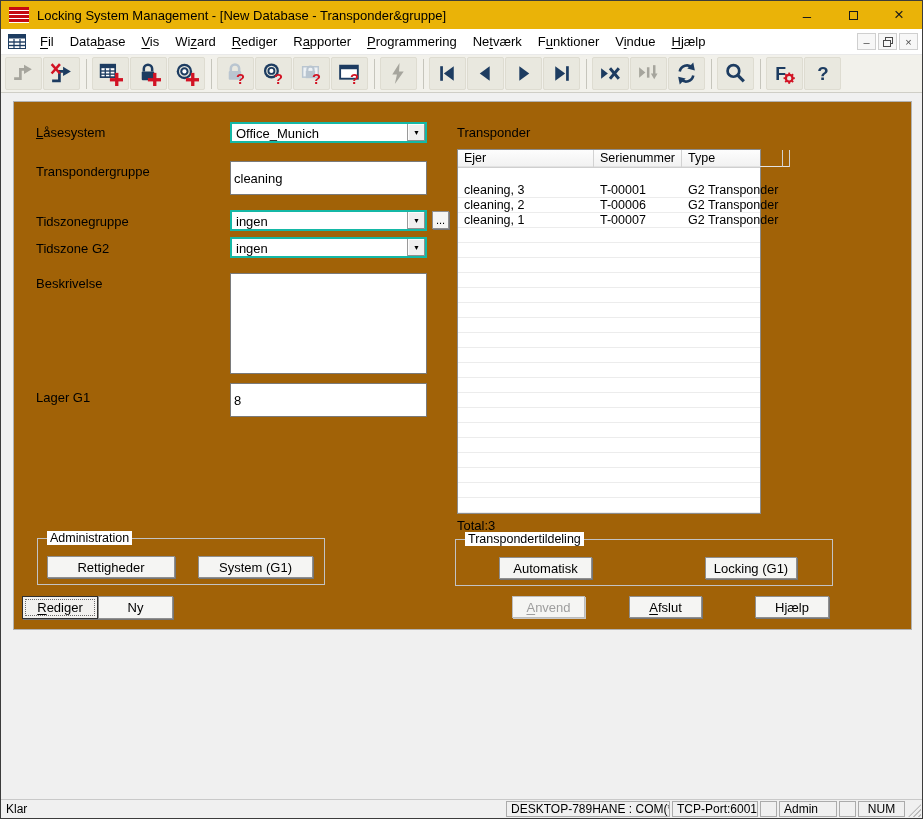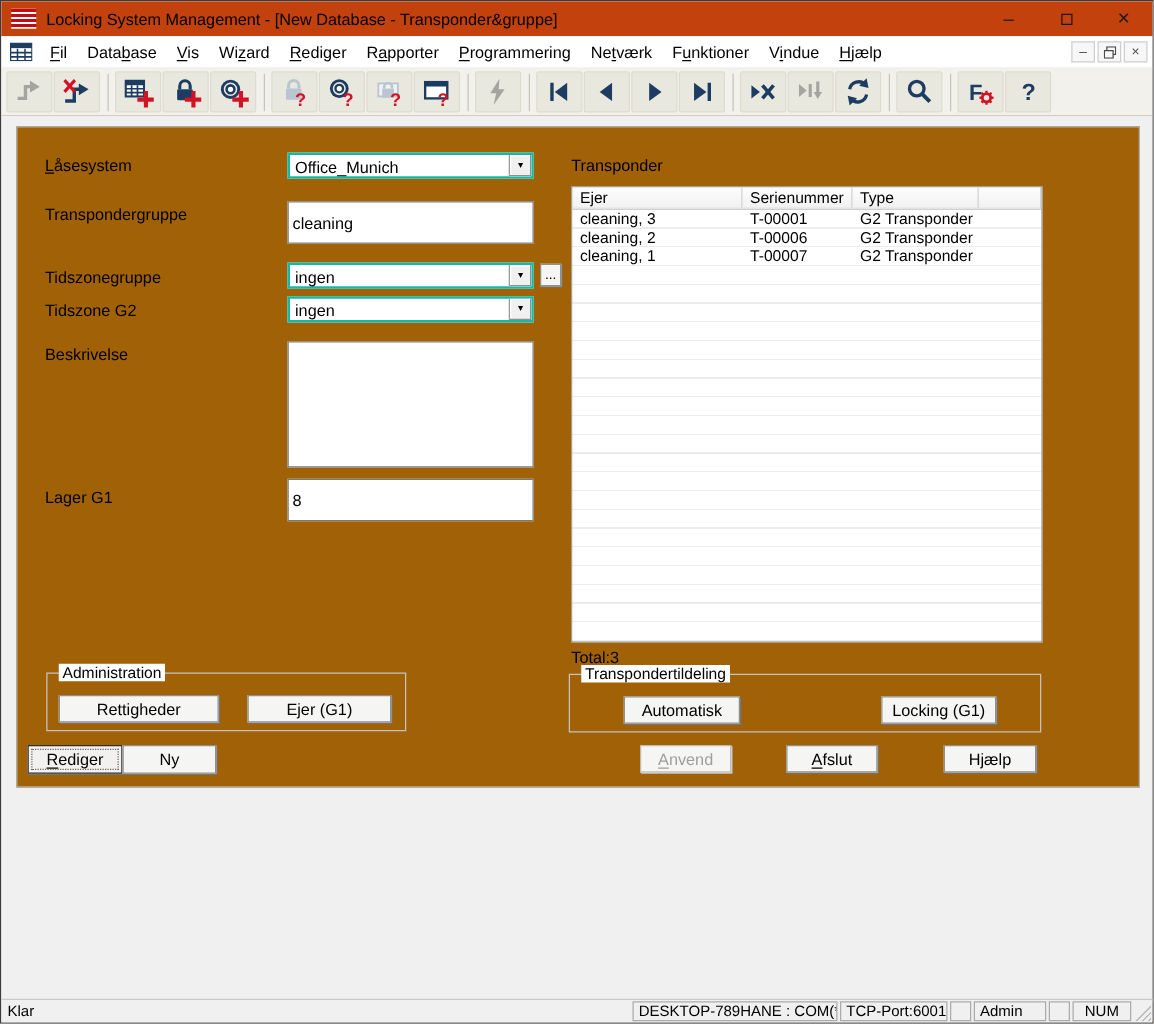--- a/index.html
+++ b/index.html
@@ -1,20 +1,20 @@
 <!DOCTYPE html>
 <html><head>
 <meta charset="utf-8">
 <style>
   * { margin:0; padding:0; box-sizing:border-box; }
   html,body { width:923px; height:819px; font-family:"Liberation Sans",sans-serif; background:#ffffff; }
   .window { position:relative; width:923px; height:819px; border:1px solid #3c3c3c; background:#f0f0f0; overflow:hidden; }
 
   
-  .titlebar { height:28px; background:#c2410c; display:flex; align-items:center; }
+  .titlebar { height:28px; background:#eab308; display:flex; align-items:center; }
   .app-logo { width:20px; height:16px; margin-left:8px;
     background:repeating-linear-gradient(to bottom,#c40a12 0 2.6px,#ffffff 2.6px 4px); }
   .title-text { margin-left:8px; font-size:13px; color:#000; white-space:nowrap; }
   .tb-controls { margin-left:auto; display:flex; height:100%; }
   .tb-btn { width:46px; height:100%; display:flex; align-items:center; justify-content:center;
     font-size:15px; color:#1a1a1a; }
   .tb-btn.max span { display:block; width:9px; height:9px; border:1px solid #1a1a1a; }
   .tb-btn.close { font-size:17px; }
 
   
@@ -53,21 +53,21 @@
     background:#f5f5f3; border:1px solid #8f8f8f; box-shadow:1px 1px 0 #757575;
     font:13px "Liberation Sans",sans-serif; color:#000; white-space:nowrap; }
   .btn.disabled { color:#9e9e9e; border-color:#bcbcbc; box-shadow:1px 1px 0 #c8c8c8; }
   .btn.focused { border:1px solid #2f2f2f; outline:1px dotted #6a6a6a; outline-offset:-4px; background:#f2f1ef; }
   .btn u { text-underline-offset:2px; }
 
   .groupbox { position:absolute; border:1px solid #c3c3c3; }
   .groupbox .legend { position:absolute; top:-8px; left:9px; background:#ffffff; padding:0 3px; font-size:12.5px; color:#000; }
 
   
-  .listview { position:absolute; left:443px; top:47px; width:377px; height:365px; border:1px solid #8c8c8c; background:#fff; display:flex; flex-direction:column; }
+  .listview { position:absolute; left:443px; top:47px; width:304px; height:365px; border:1px solid #8c8c8c; background:#fff; display:flex; flex-direction:column;gap:15px; }
   .lv-header { display:flex; height:18px; border-bottom:1px solid #cfcfcf; background:linear-gradient(#fdfdfd,#f1f1f1); flex:none; }
   .lv-hcell { border-right:1px solid #d2d2d2; box-shadow:inset 0 -1px 0 #e2e2e2; font-size:12.5px; color:#000; padding:1px 0 0 6px; overflow:hidden; white-space:nowrap; }
   .lv-body { flex:1; background:repeating-linear-gradient(to bottom,#ffffff 0 14px,#ececec 14px 15px); }
   .lv-row { display:flex; height:15px; }
   .lv-cell { font-size:12.5px; color:#000; padding-left:6px; overflow:hidden; white-space:nowrap; line-height:14px; }
   .c0{width:136px;flex:none;} .c1{width:88px;flex:none;} .c2{width:101px;flex:none;} .c3{flex:1;}
 
   
   .statusbar { position:absolute; left:0; right:0; bottom:0; height:19px; background:#f0f0f0; border-top:1px solid #c9c9c9; font-size:12px; color:#000; }
   .sb-text { position:absolute; left:5px; top:2px; }
@@ -357,21 +357,21 @@
               <div class="lv-cell c3"></div>
             </div>
           </div>
       </div>
       <span class="flabel" style="left:443px;top:416px">Total:3</span>
 
       <div class="groupbox" style="left:23px;top:436px;width:288px;height:47px">
         <span class="legend">Administration</span>
       </div>
       <div class="btn" style="left:33px;top:454px;width:128px;height:22px">Rettigheder</div>
-      <div class="btn" style="left:184px;top:454px;width:115px;height:22px">Ejer (G1)</div>
+      <div class="btn" style="left:184px;top:454px;width:115px;height:22px">System (G1)</div>
 
       <div class="groupbox" style="left:441px;top:437px;width:378px;height:47px">
         <span class="legend">Transpondertildeling</span>
       </div>
       <div class="btn" style="left:485px;top:455px;width:93px;height:22px">Automatisk</div>
       <div class="btn" style="left:691px;top:455px;width:92px;height:22px">Locking (G1)</div>
 
       <div class="btn focused" style="left:8px;top:494px;width:76px;height:23px"><u>R</u>ediger</div>
       <div class="btn" style="left:84px;top:494px;width:75px;height:23px">Ny</div>
       <div class="btn disabled" style="left:498px;top:494px;width:73px;height:22px"><u>A</u>nvend</div>

